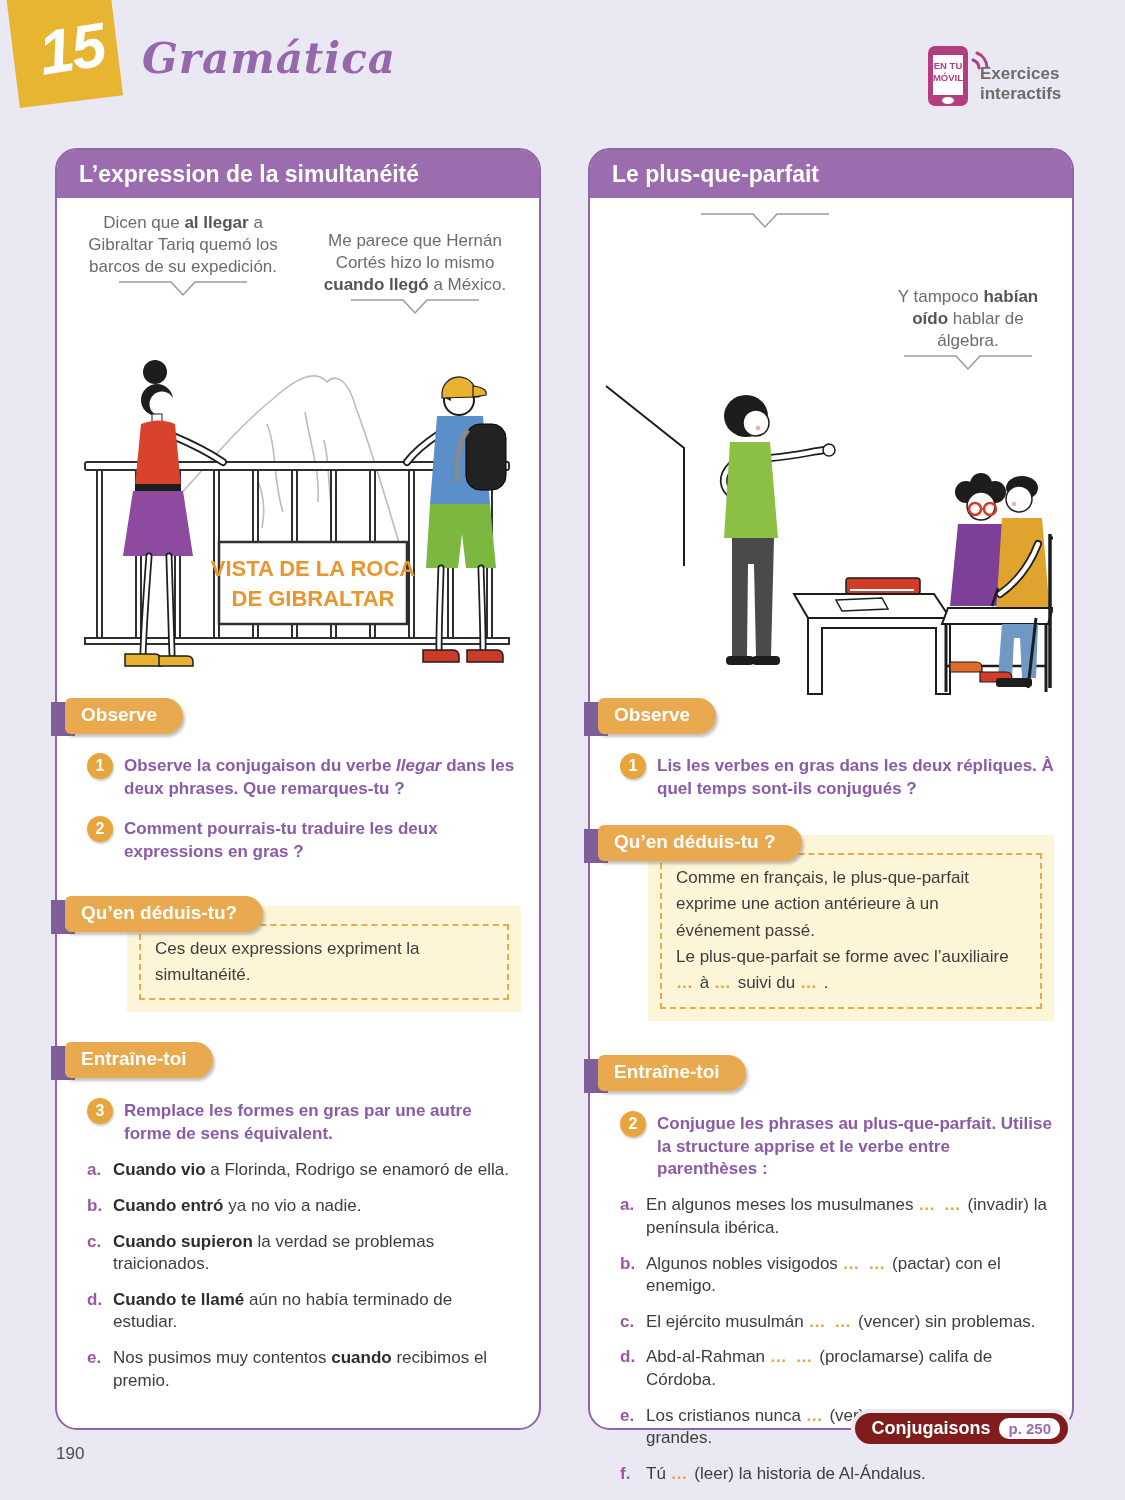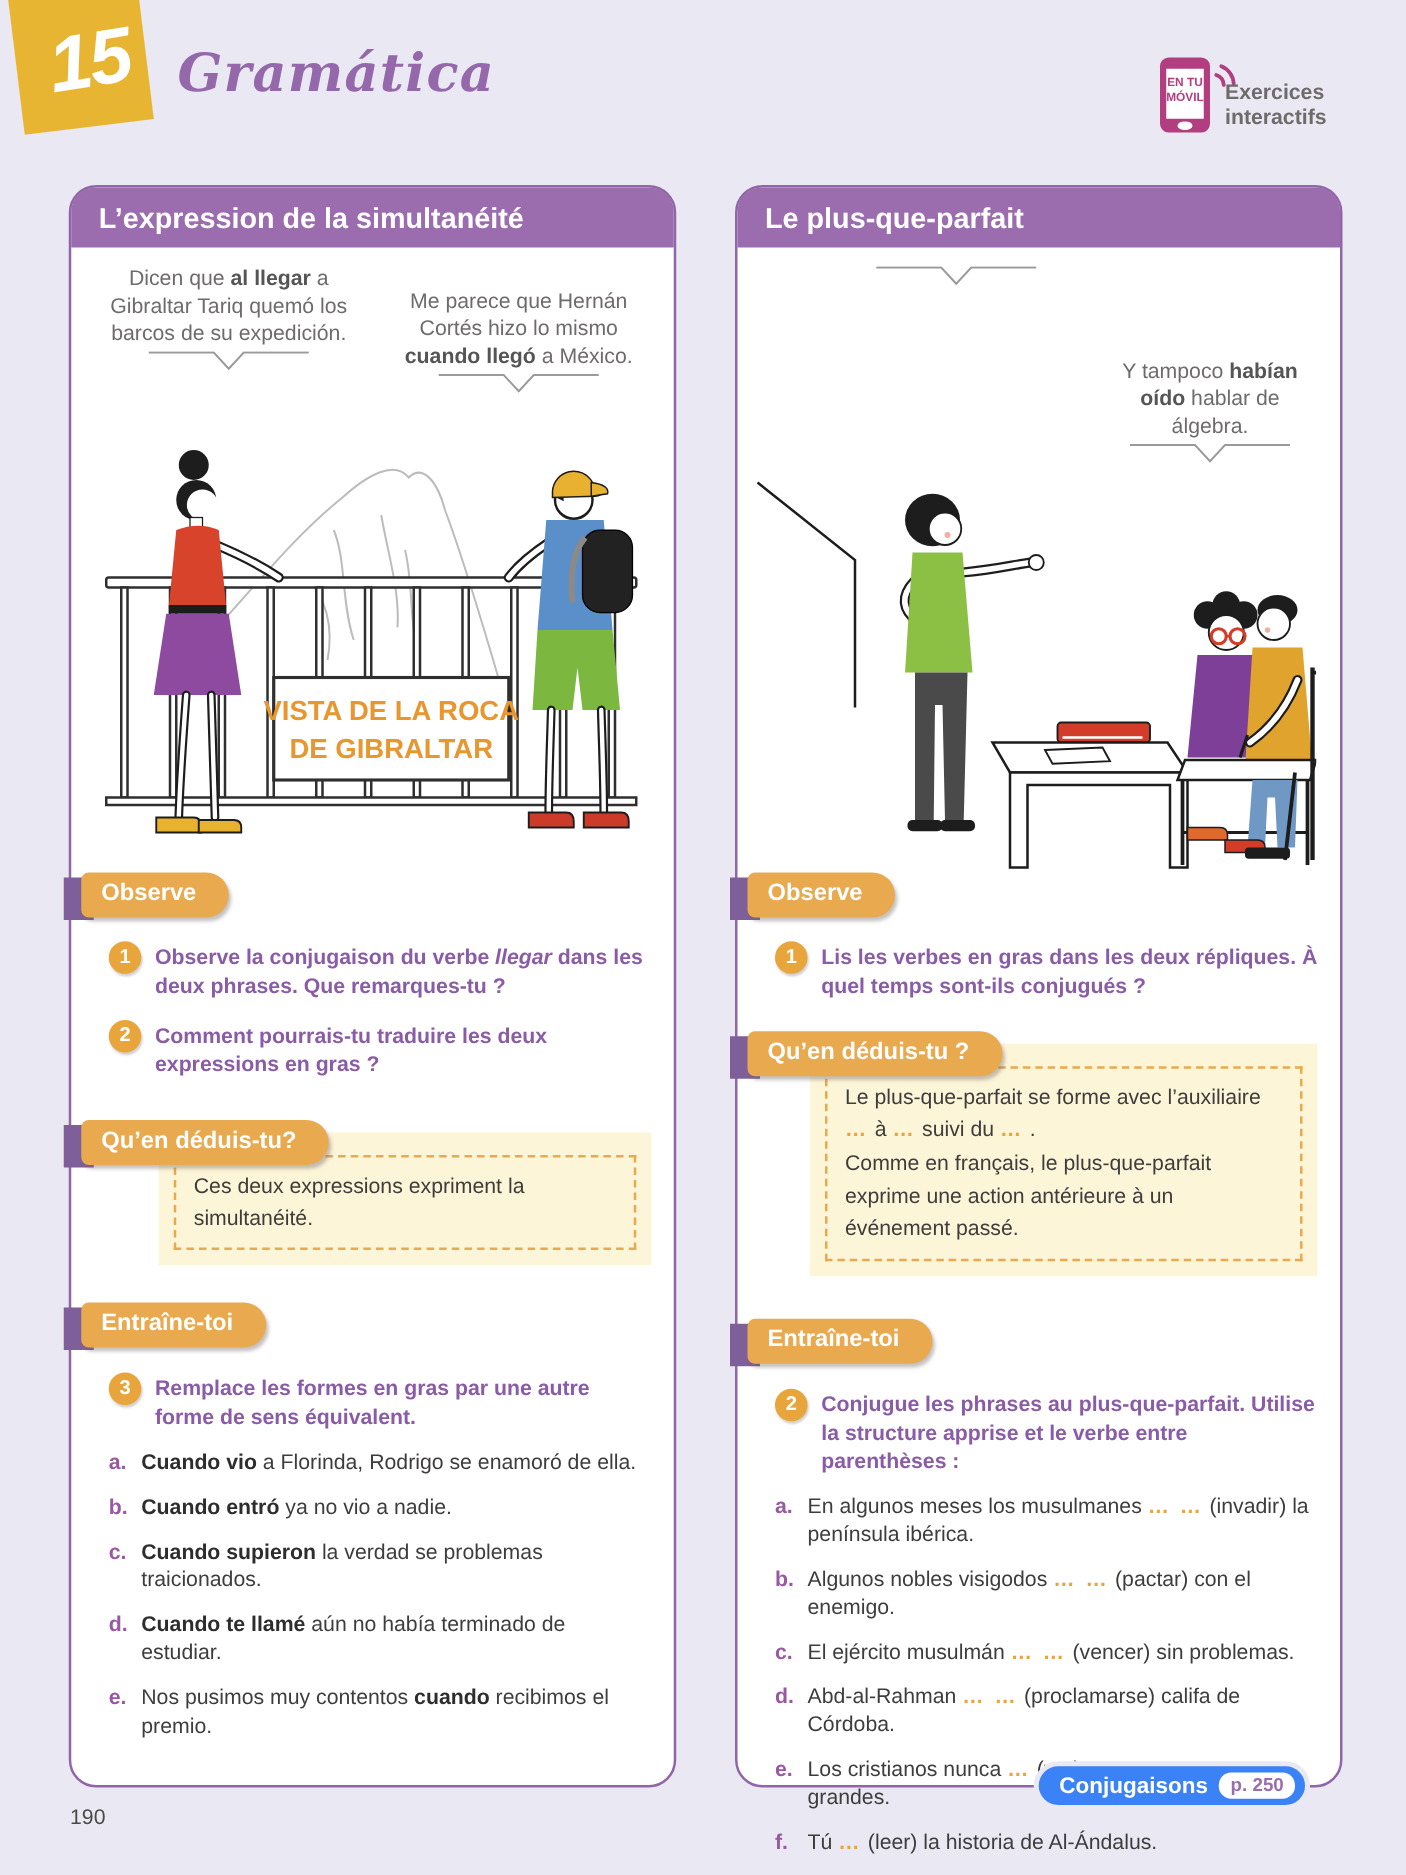--- a/index.html
+++ b/index.html
@@ -50,21 +50,21 @@
   .cream.right-col{margin-left:28px;padding-top:18px;}
   .dashed{border:2px dashed #e9a94f;padding:10px 14px;font-size:17px;color:#3f3c3c;line-height:1.55;}
   .dashed p{margin:0;}
   .ex-item{display:flex;margin-top:13px;font-size:17px;color:#3f3c3c;line-height:1.33;}
   .ex-letter{flex:0 0 26px;color:#9a58a4;font-weight:bold;}
   .ex-text{flex:1;}
   .b{font-weight:bold;color:#2e2d2d;}
   .i{font-style:italic;}
   .dots{color:#e8a53c;font-weight:800;letter-spacing:2px;}
   
-  .conj-tag{position:absolute;right:28px;bottom:-16px;background:#3b82f6;border-radius:17px;
+  .conj-tag{position:absolute;right:4px;bottom:-16px;background:#7f1d1d;border-radius:17px;
     padding:5px 8px 5px 16px;display:flex;gap:9px;align-items:center;
     box-shadow:0 0 0 4px #eae9f3;z-index:4;}
   .conj-label{color:#fff;font-weight:bold;font-size:18px;}
   .conj-page{background:#fff;color:#9b6cae;font-weight:bold;font-size:15px;
     border-radius:10px;padding:2px 9px;text-align:right;}
   .page-num{position:absolute;left:56px;top:1444px;font-size:17px;color:#4a4a4a;}
 </style>
 </head>
 <body>
 
@@ -317,22 +317,22 @@
       <span class="qnum">1</span>
       <span class="qtext"><span>Lis les verbes en gras dans les deux répliques. À quel temps sont-ils conjugués ?</span></span>
     </div>
 
     <div class="badge-row" style="margin-top:24px;">
       <span class="badge-tab"></span>
       <span class="badge">Qu’en déduis-tu ?</span>
     </div>
     <div class="cream right-col">
       <div class="dashed">
+        <p><span>Comme en français, le plus-que-parfait exprime une action antérieure à un événement passé.</span></p>
         <p><span>Le plus-que-parfait se forme avec l’auxiliaire  </span><span class="dots">…</span><span>  à  </span><span class="dots">…</span><span>  suivi du  </span><span class="dots">…</span><span> .</span></p>
-        <p><span>Comme en français, le plus-que-parfait exprime une action antérieure à un événement passé.</span></p>
       </div>
     </div>
 
     <div class="badge-row" style="margin-top:34px;">
       <span class="badge-tab"></span>
       <span class="badge">Entraîne-toi</span>
     </div>
     <div class="q" style="margin-top:16px;">
       <span class="qnum">2</span>
       <span class="qtext"><span>Conjugue les phrases au plus-que-parfait. Utilise la structure apprise et le verbe entre parenthèses :</span></span>

